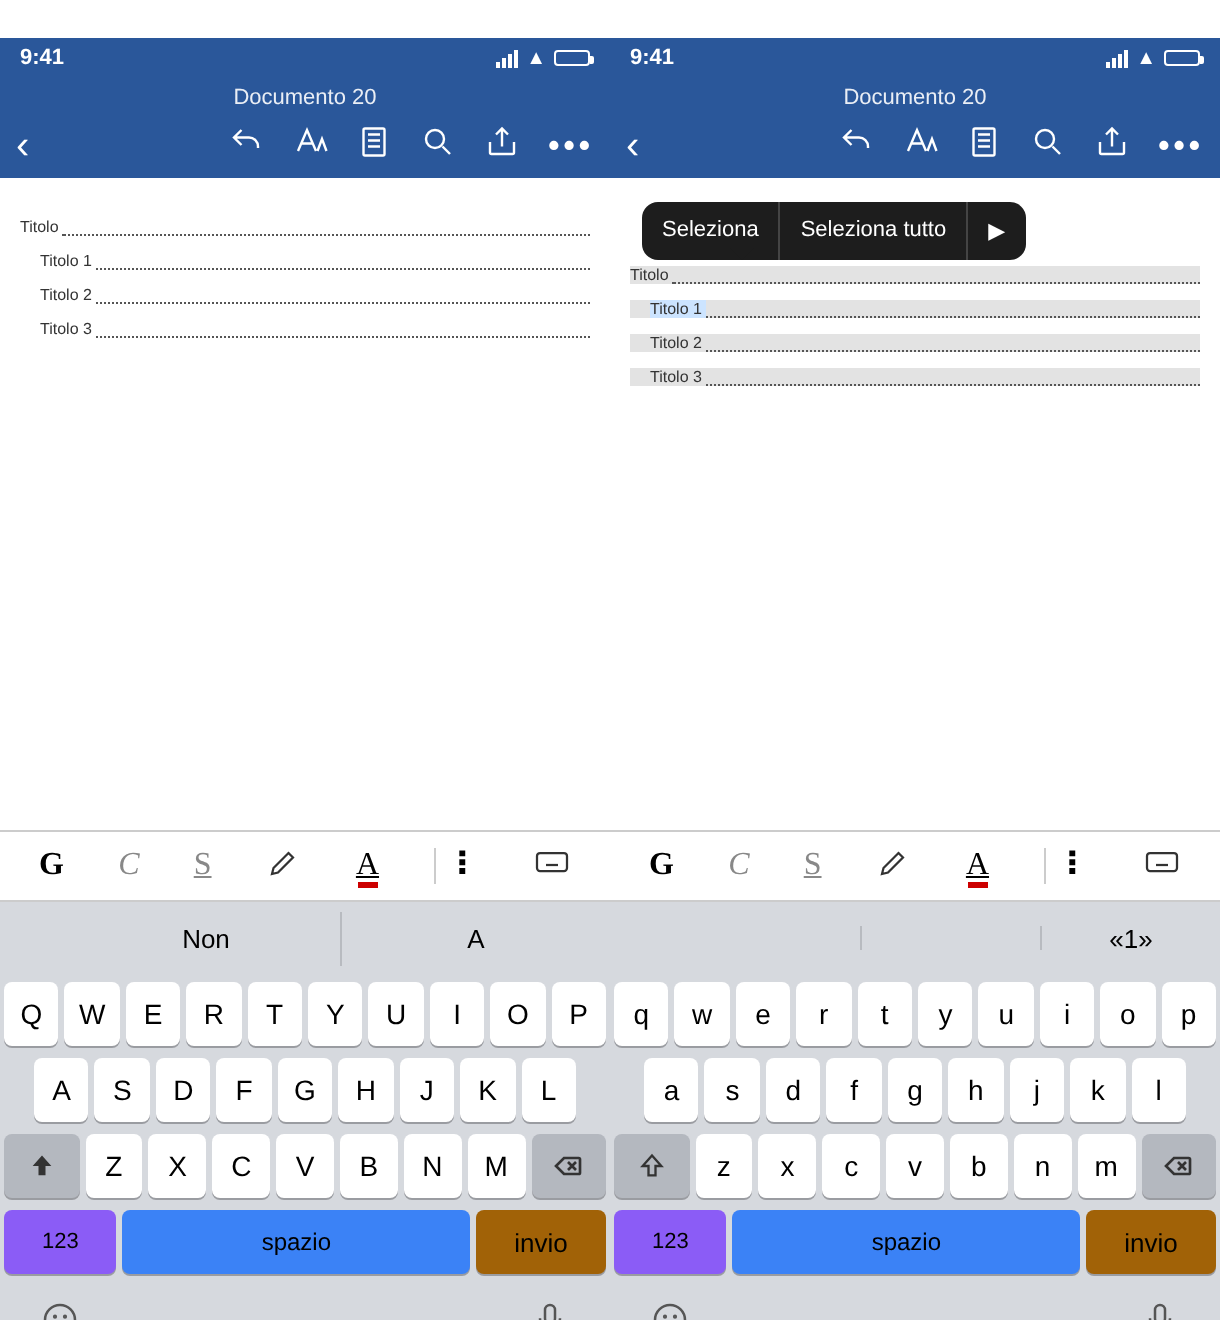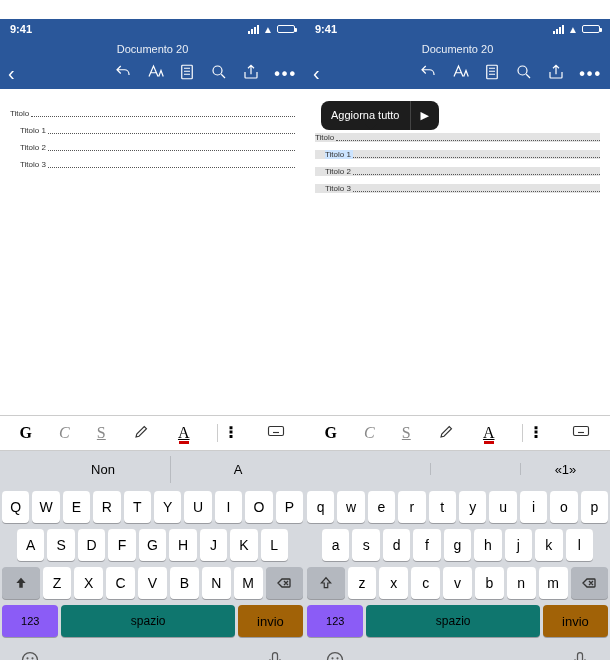--- a/index.html
+++ b/index.html
@@ -15,21 +15,21 @@
   .batt::after { content:""; position:absolute; right:-3px; top:2px; width:2px; height:4px; background:#fff; border-radius:0 1px 1px 0;}
   .batt .fill { background:#fff; height:100%; width:90%; }
   .header { height: 50px; background: #2a579a; color: #ffffff; position: relative; }
   .doc-title { position: absolute; top: 4px; left: 0; right: 0; text-align: center; font-size: 11px; opacity: .9; }
   .header-row { position: absolute; bottom: 4px; left: 0; right: 0; display: flex; align-items: center; padding: 0 8px; }
   .back { font-size: 20px; margin-right: auto; }
   .hicons { display: flex; gap: 14px; align-items: center; margin-left: auto; }
   .hicon svg { width: 18px; height: 18px; stroke: #fff; fill: none; stroke-width: 1.6; }
   .dots { letter-spacing: 2px; font-weight: bold; }
   .doc-area { flex: 1; background: #fff; position: relative; padding: 20px 10px 0 10px; font-size: 8px; color: #333; }
-  .toc-line { display: flex; align-items: center; margin-bottom: 8px; }
+  .toc-line { display: flex; align-items: flex-end; margin-bottom: 8px; }
   .toc-line.l1 { padding-left: 10px; }
   .toc-label { white-space: nowrap; padding-right: 2px; }
   .toc-dots { flex: 1; border-bottom: 1px dotted #555; height: 6px; }
   .toc-line.sel .toc-label { background: #cce4ff; }
   .toc-line.hl { background: #e3e3e3; }
   .ctx-menu { position: absolute; top: 12px; left: 16px; background: #1d1d1d; color: #fff; border-radius: 8px; display: flex; font-size: 11px; overflow: hidden; z-index: 5; }
   .ctx-menu::after { content:""; position:absolute; bottom:-6px; left:44px; border:6px solid transparent; border-top-color:#1d1d1d; }
   .ctx-item { padding: 8px 10px; border-right: 1px solid #444; white-space: nowrap; }
   .ctx-arrow { padding: 8px 10px; }
   .fmt-bar { height: 36px; border-top: 1px solid #ccc; border-bottom: 1px solid #ccc; display: flex; align-items: center; justify-content: space-around; padding: 0 6px; background: #fff; }
@@ -43,21 +43,21 @@
   .fmt-col .bar { position:absolute; left:1px; right:1px; bottom:-2px; height:3px; background:#c00; }
   .fmt-dots { height:18px; display:flex; align-items:center; border-left:1px solid #ccc; padding-left:10px; letter-spacing:1px; font-weight:bold;}
   .sugg { height: 36px; background: #d6d9de; display: flex; align-items: center; font-size: 13px; color: #000; padding-left: 36px; }
   .sugg-item { flex:1; text-align:center; border-right:1px solid #b8bbc0; padding: 6px 0; }
   .sugg-item:last-child { border-right:none; }
   .kbd { background: #d6d9de; padding: 4px 2px 2px 2px; }
   .krow { display: flex; gap: 3px; margin-bottom: 6px; justify-content: center; }
   .key { background: #fff; border-radius: 4px; box-shadow: 0 1px 0 #9a9ca1; height: 32px; flex:1; display:flex; align-items:center; justify-content:center; font-size: 14px; }
   .krow.r2 { padding: 0 15px; }
   .key.fn { background: #b4b8bf; flex: 1.3; }
-  .key.space { flex: 4; background:#0f766e; font-size:12px; }
+  .key.space { flex: 4; background:#3b82f6; font-size:12px; }
   .key.num { background:#8b5cf6; flex:1.3; font-size:11px;}
   .key.enter { background:#a16207; flex:1.5; font-size:13px;}
   .bottom { height: 34px; background:#d6d9de; display:flex; align-items:center; justify-content:space-between; padding:0 20px; }
   .bottom svg { width:20px; height:20px; stroke:#555; fill:none; stroke-width:1.5;}
   .home-ind { position:absolute; bottom:3px; left:50%; transform:translateX(-50%); width:100px; height:4px; background:#000; border-radius:2px;}
 </style>
 </head>
 <body>
 
 <div class="pane">
@@ -235,21 +235,22 @@
             </svg></span>
         <span class="hicon"><svg viewBox="0 0 24 24">
               <path d="M4 12v7a1 1 0 001 1h14a1 1 0 001-1v-7M12 3v12M8 7l4-4 4 4"></path>
             </svg></span>
         <span class="dots">•••</span>
       </div>
     </div>
   </div>
   <div class="doc-area">
     <div class="ctx-menu">
-      <div class="ctx-item">Aggiorna tutto</div>
+      <div class="ctx-item">Seleziona</div>
+      <div class="ctx-item">Seleziona tutto</div>
       <div class="ctx-arrow">▶</div>
     </div>
     <div style="height:24px"></div>
     <div class="toc-line hl">
         <span class="toc-label">Titolo</span>
         <span class="toc-dots"></span>
       </div>
     <div class="toc-line l1 hl sel">
         <span class="toc-label">Titolo 1</span>
         <span class="toc-dots"></span>

